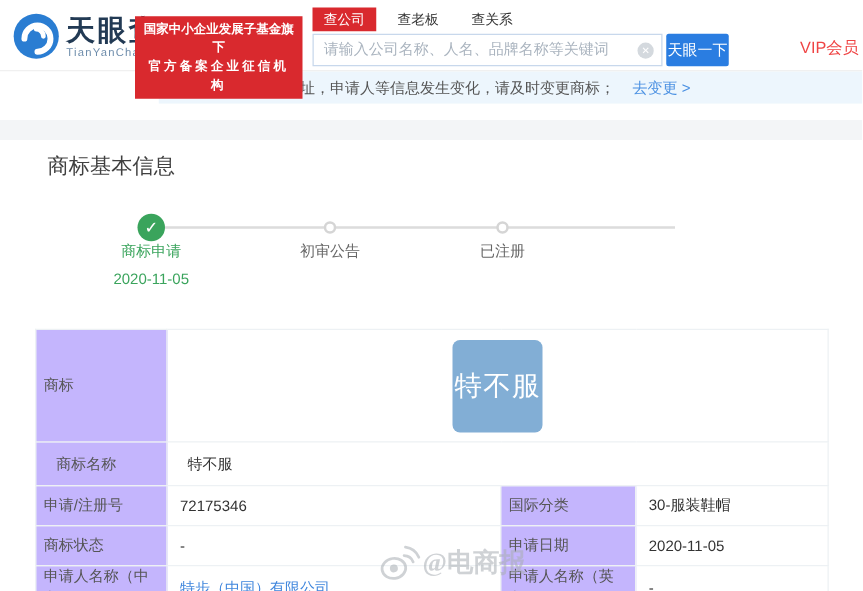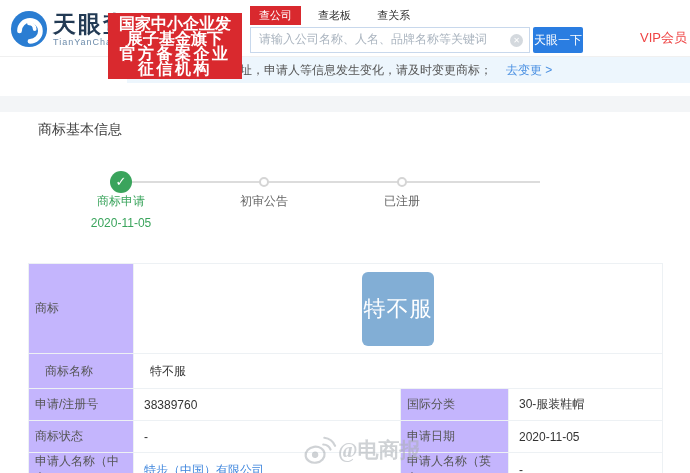--- a/index.html
+++ b/index.html
@@ -9,21 +9,21 @@
     font-family:"Liberation Sans","DejaVu Sans",sans-serif; background:#fff; color:#333;
   }
   
   .header { position:relative; height:57px; background:#fff; border-bottom:1px solid #f0f0f0; }
   .logo { position:absolute; left:10px; top:10px; display:flex; align-items:center; }
   .logo-icon { width:38px; height:38px; }
   .logo-text { margin-left:5px; }
   .brand { font-size:23px; font-weight:bold; color:#223a54; letter-spacing:2px; line-height:24px; }
   .domain { font-size:9px; color:#6d8cab; letter-spacing:1px; margin-top:1px; }
   .badge { position:absolute; left:108px; top:13px; width:134px; background:#d9292e; color:#fff;
-           padding:3px 5px; font-size:16px; font-weight:bold; line-height:15px; text-align:center; }
+           padding:3px 5px; font-size:10px; font-weight:bold; line-height:15px; text-align:center; }
   .badge-l2 { letter-spacing:2.5px; }
   .search-block { position:absolute; left:250px; top:6px; }
   .tabs { height:20px; font-size:11px; }
   .tab { display:inline-block; padding:2px 9px; margin-right:5px; color:#333; cursor:pointer; }
   .tab.active { background:#d9292e; color:#fff; }
   .search-row { display:flex; margin-top:1px; align-items:center; }
   .search-input-wrap { position:relative; }
   .search-input { width:280px; height:26px; border:1px solid #c8d8ec; padding:0 26px 0 8px;
                   font-size:12px; color:#a16207; outline:none; font-family:Liberation Mono, monospace; }
   .search-input::placeholder { color:#aab4bf; }
@@ -35,21 +35,21 @@
   
   .notice-row { height:26px; background:#fff; }
   .notice-bar { margin-left:127px; height:26px; background:#edf6fd; font-size:12px; color:#555;
                 line-height:26px; padding-left:9px; white-space:nowrap; }
   .notice-bullet { color:#99a3ad; margin-right:4px; }
   .notice-link { color:#4a90e2; margin-left:14px; text-decoration:none; cursor:pointer; }
   .white-gap { height:13px; background:#fff; }
   .gray-band { height:16px; background:#f3f5f7; }
   
   .card { position:relative; background:#fff; height:361px; }
-  .card-title { position:absolute; left:38px; top:9px; font-size:14px; color:#404040; }
+  .card-title { position:absolute; left:38px; top:9px; font-size:17px; color:#404040; }
   
   .timeline { position:absolute; left:0; top:59px; width:100%; height:80px; }
   .tl-line { position:absolute; left:121px; top:10px; width:419px; height:2px; background:#dcdcdc; }
   .tl-step { position:absolute; top:0; width:130px; transform:translateX(-50%); text-align:center; }
   .tl-step.s0 { left:121px; } .tl-step.s1 { left:264px; } .tl-step.s2 { left:402px; } .tl-step.s3 { left:540px; }
   .tl-circle-done { width:22px; height:22px; margin:0 auto; background:#3aa45c; border-radius:50%;
                     color:#fff; font-size:13px; font-weight:bold; line-height:22px; text-align:center; position:relative; z-index:2; }
   .tl-circle-todo { width:10px; height:10px; margin:6px auto; background:#fff; border:2px solid #d5d5d5;
                     border-radius:50%; position:relative; z-index:2; }
   .tl-label { font-size:12px; color:#666; }
@@ -153,21 +153,21 @@
         <td class="img-cell" colspan="3">
           <span class="tm-img">特不服</span>
         </td>
       </tr>
       <tr class="r-name">
         <td class="lbl">商标名称</td>
         <td colspan="3">特不服</td>
       </tr>
       <tr>
         <td class="lbl">申请/注册号</td>
-        <td>38389760</td>
+        <td>72175346</td>
         <td class="lbl">国际分类</td>
         <td>30-服装鞋帽</td>
       </tr>
       <tr>
         <td class="lbl">商标状态</td>
         <td>-</td>
         <td class="lbl">申请日期</td>
         <td>2020-11-05</td>
       </tr>
       <tr>

